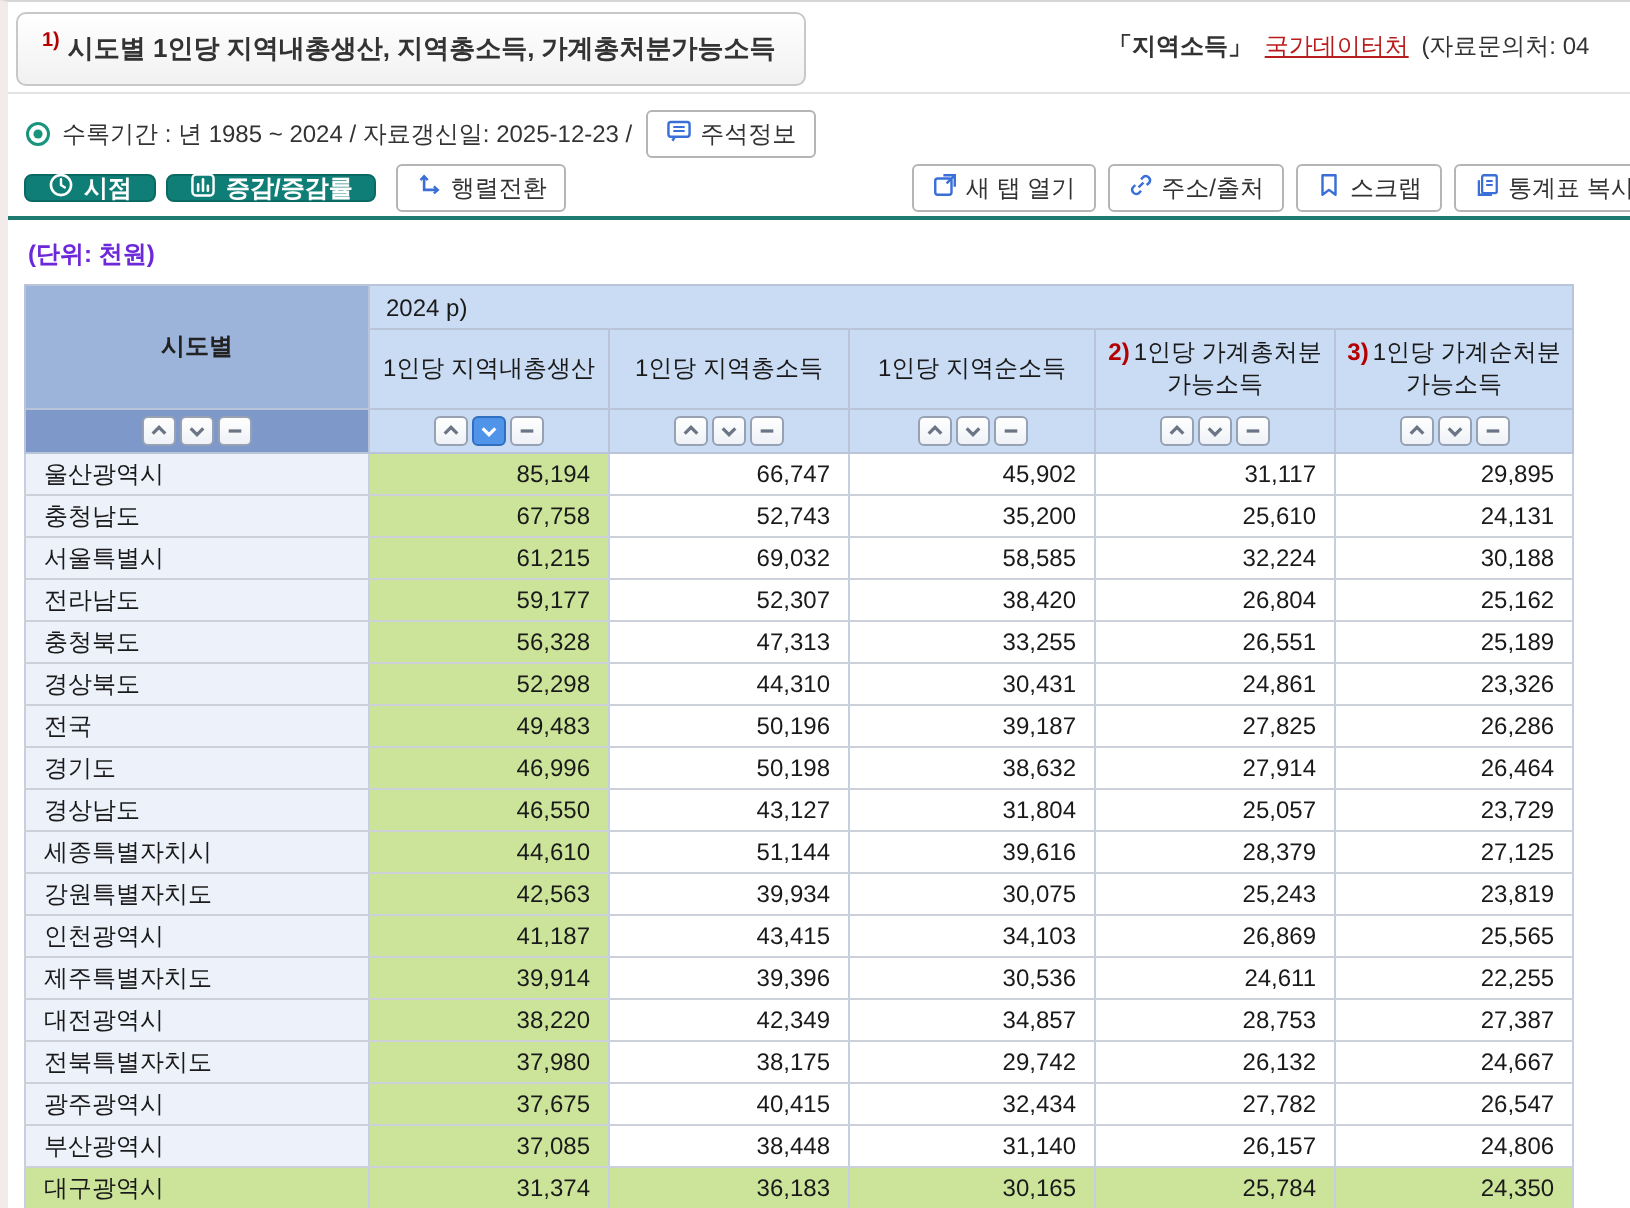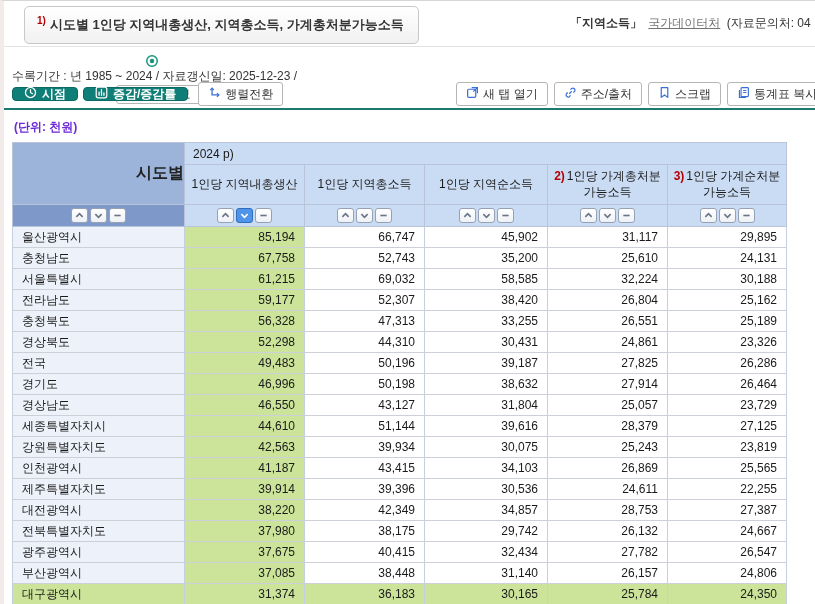--- a/index.html
+++ b/index.html
@@ -6,34 +6,34 @@
   html,body { width:815px; height:604px; overflow:hidden; }
   body {
     position:relative;
     font-family:"Liberation Sans","DejaVu Sans",sans-serif;
     background:#fff;
     border-top:1px solid #d6d6d6;
     border-left:4px solid #f3eaea;
     color:#222;
   }
   
-  .title-bar { position:absolute; top:5px; left:20px; right:0; height:38px; }
+  .title-bar { position:absolute; top:5px; left:4px; right:0; height:38px; }
   .title-box {
     display:inline-block; padding:8px 14px 9px 12px;
     background:linear-gradient(#ffffff,#f1f1f1);
     border:1px solid #c8c8c8; border-radius:5px;
     font-size:13px; font-weight:bold; color:#333; white-space:nowrap;
   }
   .title-box sup { color:#b40000; font-size:10px; font-weight:bold; margin-right:4px; }
   .source-info { position:absolute; left:546px; top:9px; white-space:nowrap; font-size:12px; color:#333; }
   .source-info .src-cat { font-weight:bold; }
-  .source-info a { color:#737373; text-decoration:underline; cursor:pointer; margin:0 3px; }
+  .source-info a { color:#b91c1c; text-decoration:underline; cursor:pointer; margin:0 3px; }
   .subtle-divider { position:absolute; top:45px; left:0; right:0; border-top:1px solid #e3e3e3; }
   
-  .info-bar { position:absolute; top:53px; left:8px; height:26px; display:flex; align-items:center; font-size:12px; color:#333; white-space:nowrap;flex-direction:column; }
+  .info-bar { position:absolute; top:53px; left:8px; height:26px; display:flex; align-items:center; font-size:12px; color:#333; white-space:nowrap; }
   .info-bar .rec-icon { display:inline-flex; margin-right:5px; }
   .btn-white {
     display:inline-flex; align-items:center; gap:4px;
     height:24px; padding:0 9px; background:#fff;
     border:1px solid #b5b5b5; border-radius:3px;
     font-size:12px; color:#333; cursor:pointer; white-space:nowrap;
     font-family:inherit;
   }
   .info-bar .btn-white { margin-left:7px; }
   
@@ -51,21 +51,21 @@
   .teal-divider { position:absolute; top:107px; left:0; width:815px; height:2px; background:#1d7a70; }
   
   .unit-label { position:absolute; top:118px; left:10px; font-size:12px; font-weight:600; color:#6d28d9; }
   
   table.grid {
     position:absolute; top:141px; left:8px; width:774px;
     border-collapse:collapse; table-layout:fixed;
     font-size:12px; color:#1a1a1a;
   }
   table.grid th, table.grid td { border:1px solid #b9c4d8; overflow:hidden; }
-  th.corner { background:#9db4da; font-weight:bold; color:#222; text-align:right; font-size:16px; }
+  th.corner { background:#9db4da; font-weight:bold; color:#222; text-align:center; font-size:12px; }
   th.period { background:#cadcf4; font-weight:normal; text-align:left; padding:3px 8px; height:22px; }
   th.colhead { background:#cadcf4; font-weight:normal; text-align:center; height:40px; padding:2px 5px; line-height:1.3; vertical-align:middle; }
   th.colhead .pfx { color:#b40000; font-weight:bold; margin-right:2px; }
   tr.sortrow td { height:22px; text-align:center; vertical-align:middle; }
   tr.sortrow td.dark { background:#7e99c9; }
   tr.sortrow td.lite { background:#cadcf4; }
   .sbtn {
     display:inline-flex; align-items:center; justify-content:center;
     width:17px; height:15px; margin:0 1px;
     background:linear-gradient(#ffffff,#eef1f6);

